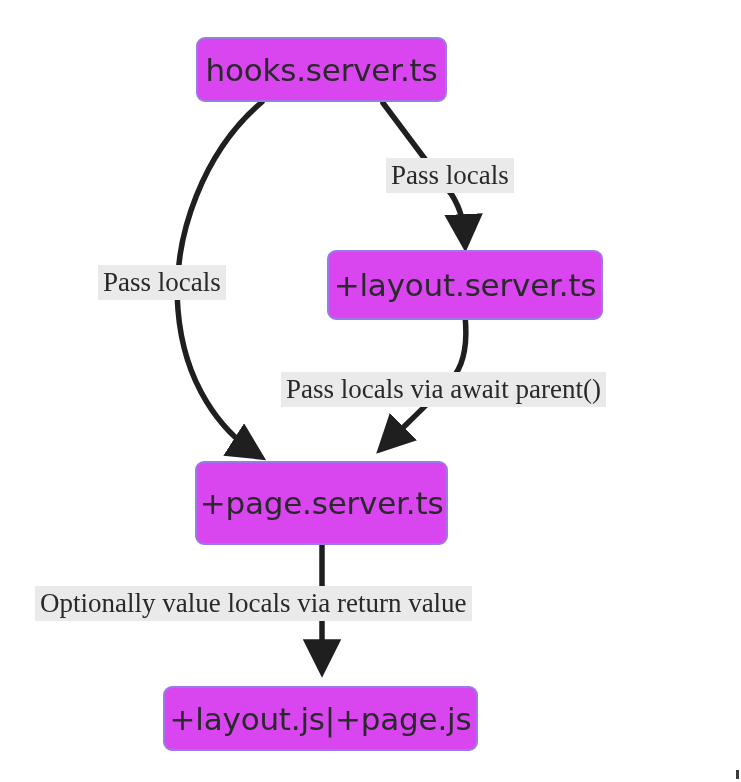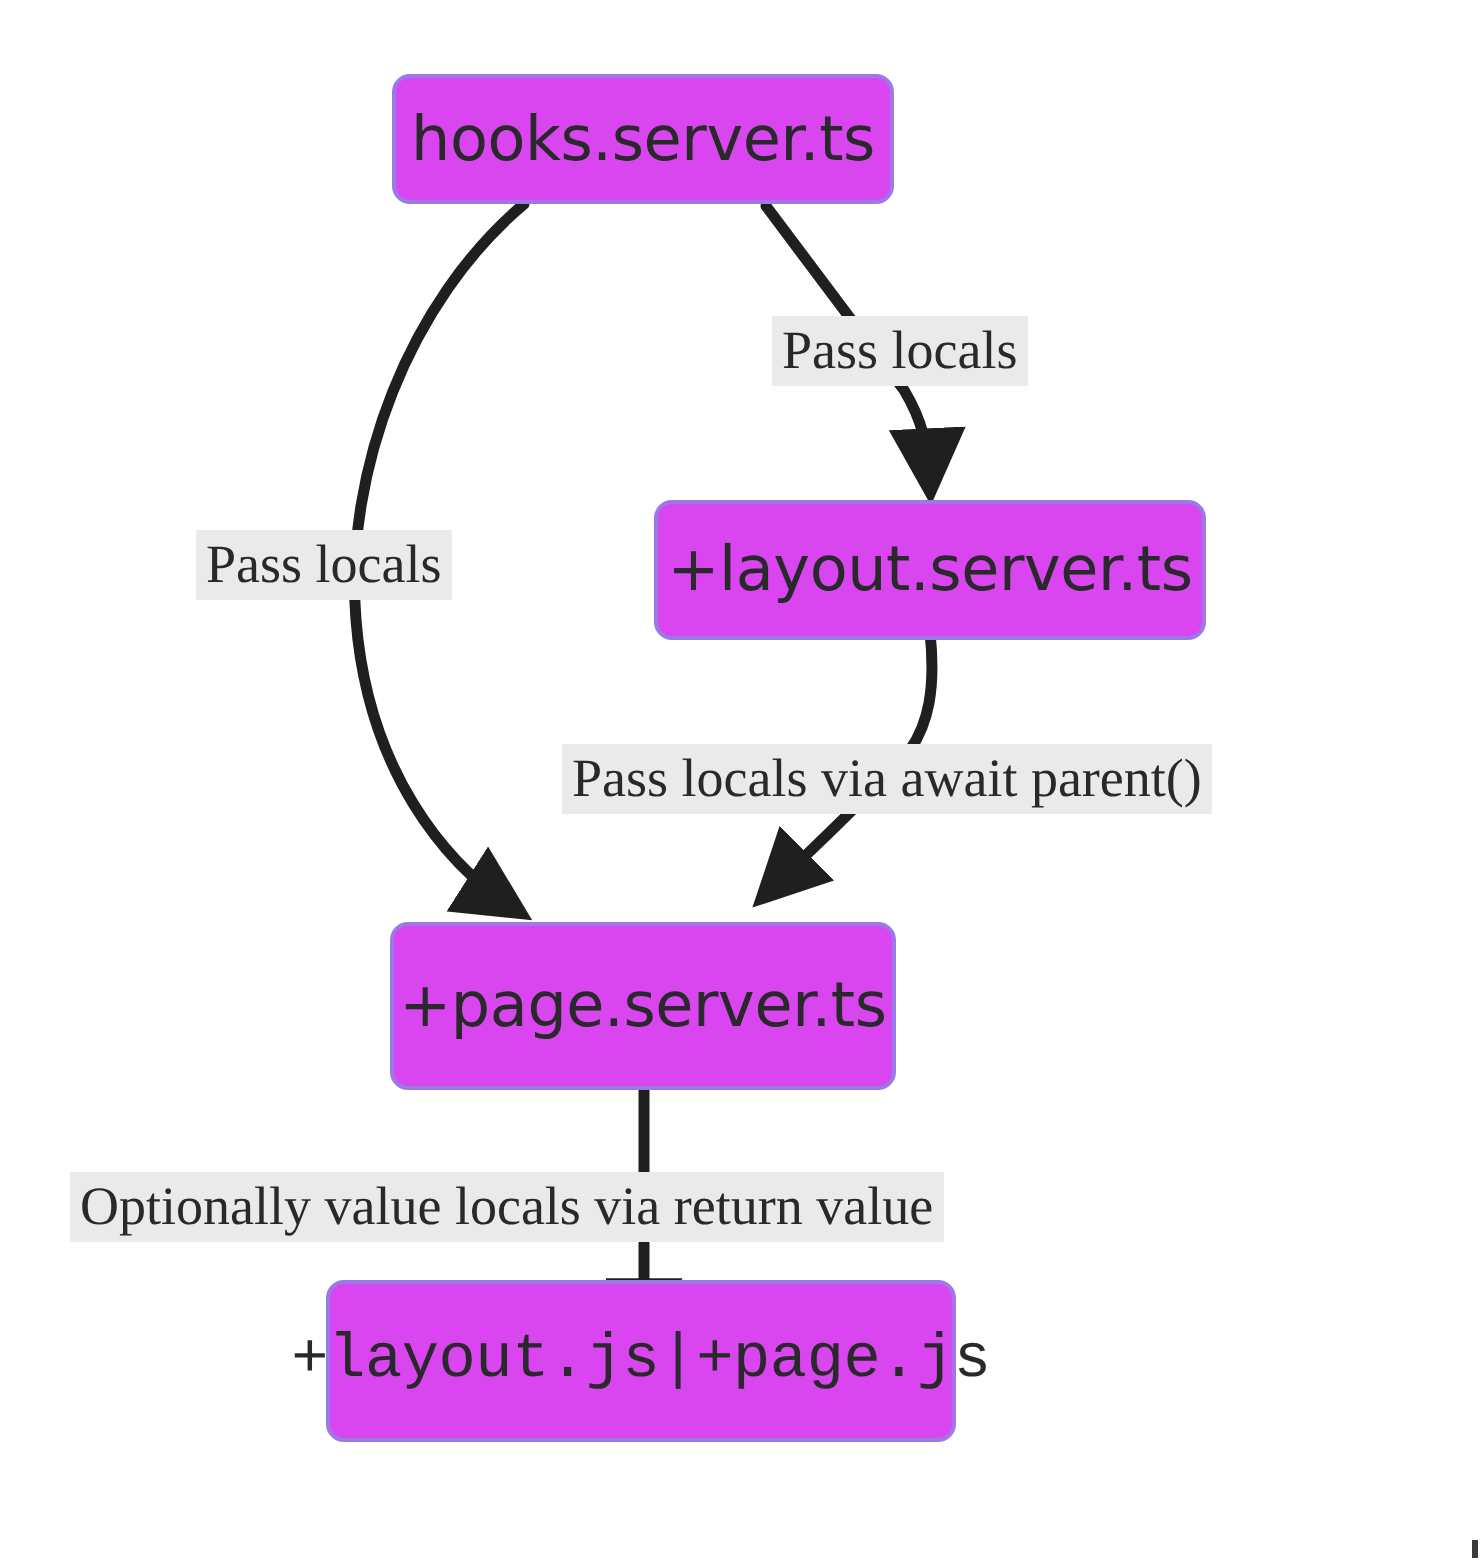--- a/index.html
+++ b/index.html
@@ -80,21 +80,21 @@
 
     <path d="M 322 527 L 322 668" fill="none" stroke="#1f1f1f" stroke-width="5.5" stroke-linecap="round" marker-end="url(#arrowhead)"></path>
   </svg>
 
   <div class="node-box" id="node-hooks" style="left: 196px; top: 37px; width: 251px; height: 65px;">hooks.server.ts</div>
 
   <div class="node-box" id="node-layoutserver" style="left: 327px; top: 250px; width: 276px; height: 70px;">+layout.server.ts</div>
 
   <div class="node-box" id="node-pageserver" style="left: 195px; top: 461px; width: 253px; height: 84px;">+page.server.ts</div>
 
-  <div class="node-box" id="node-clientfiles" style="left: 163px; top: 640px; width: 315px; height: 81px; font-family: Liberation Mono, monospace;">+layout.js|+page.js</div>
+  <div class="node-box" id="node-clientfiles" style="left: 163px; top: 686px; width: 315px; height: 65px;">+layout.js|+page.js</div>
 
   <div class="edge-label" id="label-e1" style="left: 98px; top: 265px;">Pass locals</div>
 
   <div class="edge-label" id="label-e2" style="left: 386px; top: 158px;">Pass locals</div>
 
   <div class="edge-label" id="label-e3" style="left: 245px; top: 372px; margin-left: 36px;">Pass locals via await parent()</div>
 
   <div class="edge-label" id="label-e4" style="left: 35px; top: 586px;">Optionally value locals via return value</div>
 
   <div class="corner-mark"></div>

